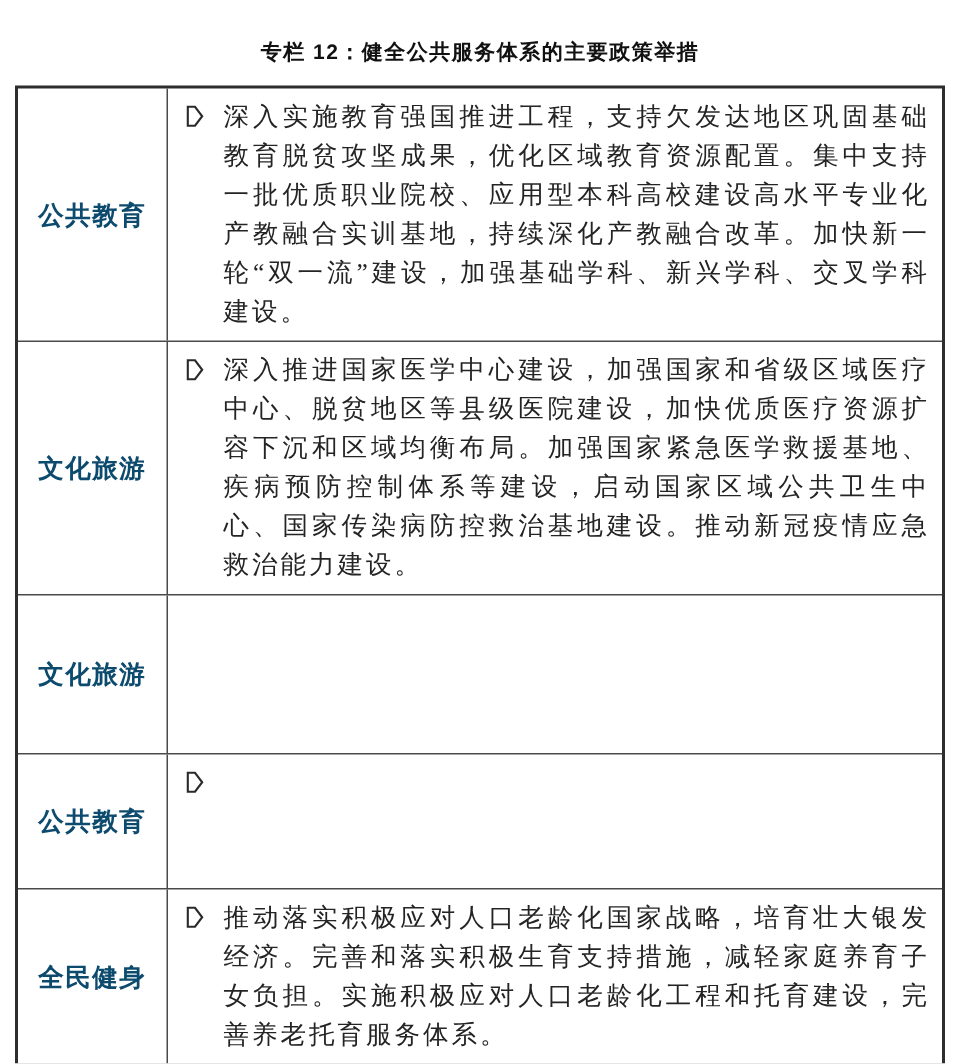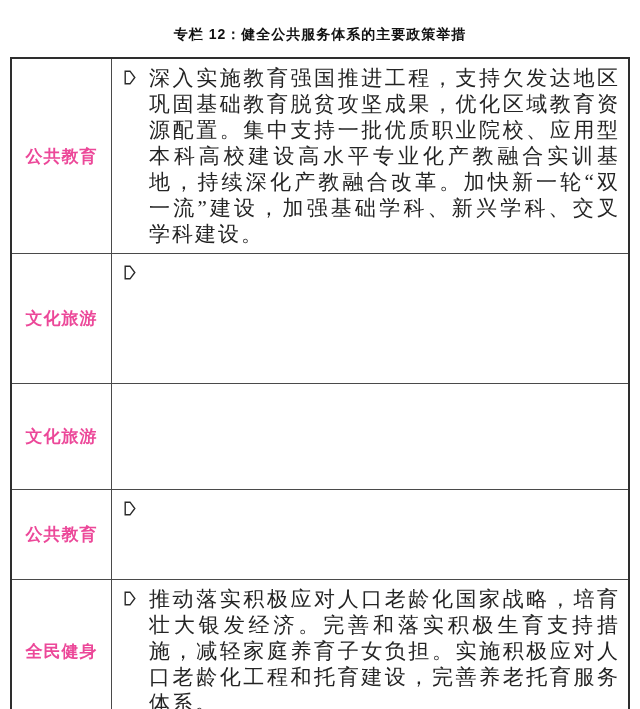--- a/index.html
+++ b/index.html
@@ -46,40 +46,40 @@
     display: flex;
     align-items: center;
     justify-content: center;
     box-sizing: border-box;
   }
   .cat-label {
     font-family: "Liberation Sans", "DejaVu Sans", sans-serif;
     font-weight: bold;
     font-size: 17px;
     letter-spacing: 1px;
-    color: #ec4899;
+    color: #0c4a6e;
     white-space: nowrap;
   }
   .content-cell {
     flex: 1 1 auto;
     display: flex;
     align-items: flex-start;
     padding: 6px 8px 6px 12px;
     box-sizing: border-box;
   }
   .bullet {
     flex: 0 0 auto;
     margin-top: 5px;
     margin-right: 13px;
     line-height: 0;
   }
   .content-text {
     margin: 0;
     flex: 1 1 auto;
-    font-size: 21px;
+    font-size: 17px;
     line-height: 26px;
     letter-spacing: 2px;
     text-align: justify;
     text-justify: inter-ideograph;
     color: #242424;
   }
   
   .r0 { min-height: 137px; }
   .r1 { min-height: 130px; }
   .r2 { min-height: 106px; }
@@ -112,20 +112,21 @@
     <div class="t-row r1">
       <div class="cat-cell">
         <span class="cat-label">文化旅游</span>
       </div>
       <div class="content-cell">
         <span class="bullet">
           <svg width="12" height="15" viewBox="0 0 12 15">
               <polygon points="1.2,1.2 6,1.2 10.8,7.5 6,13.8 1.2,13.8" fill="#ffffff" stroke="#2a2a2a" stroke-width="1.4" stroke-linejoin="miter"></polygon>
             </svg>
         </span>
+        <p class="content-text">深入推进国家医学中心建设，加强国家和省级区域医疗中心、脱贫地区等县级医院建设，加快优质医疗资源扩容下沉和区域均衡布局。加强国家紧急医学救援基地、疾病预防控制体系等建设，启动国家区域公共卫生中心、国家传染病防控救治基地建设。推动新冠疫情应急救治能力建设。</p>
       </div>
     </div>
 
     <div class="t-row r2">
       <div class="cat-cell">
         <span class="cat-label">文化旅游</span>
       </div>
     </div>
 
     <div class="t-row r3">

